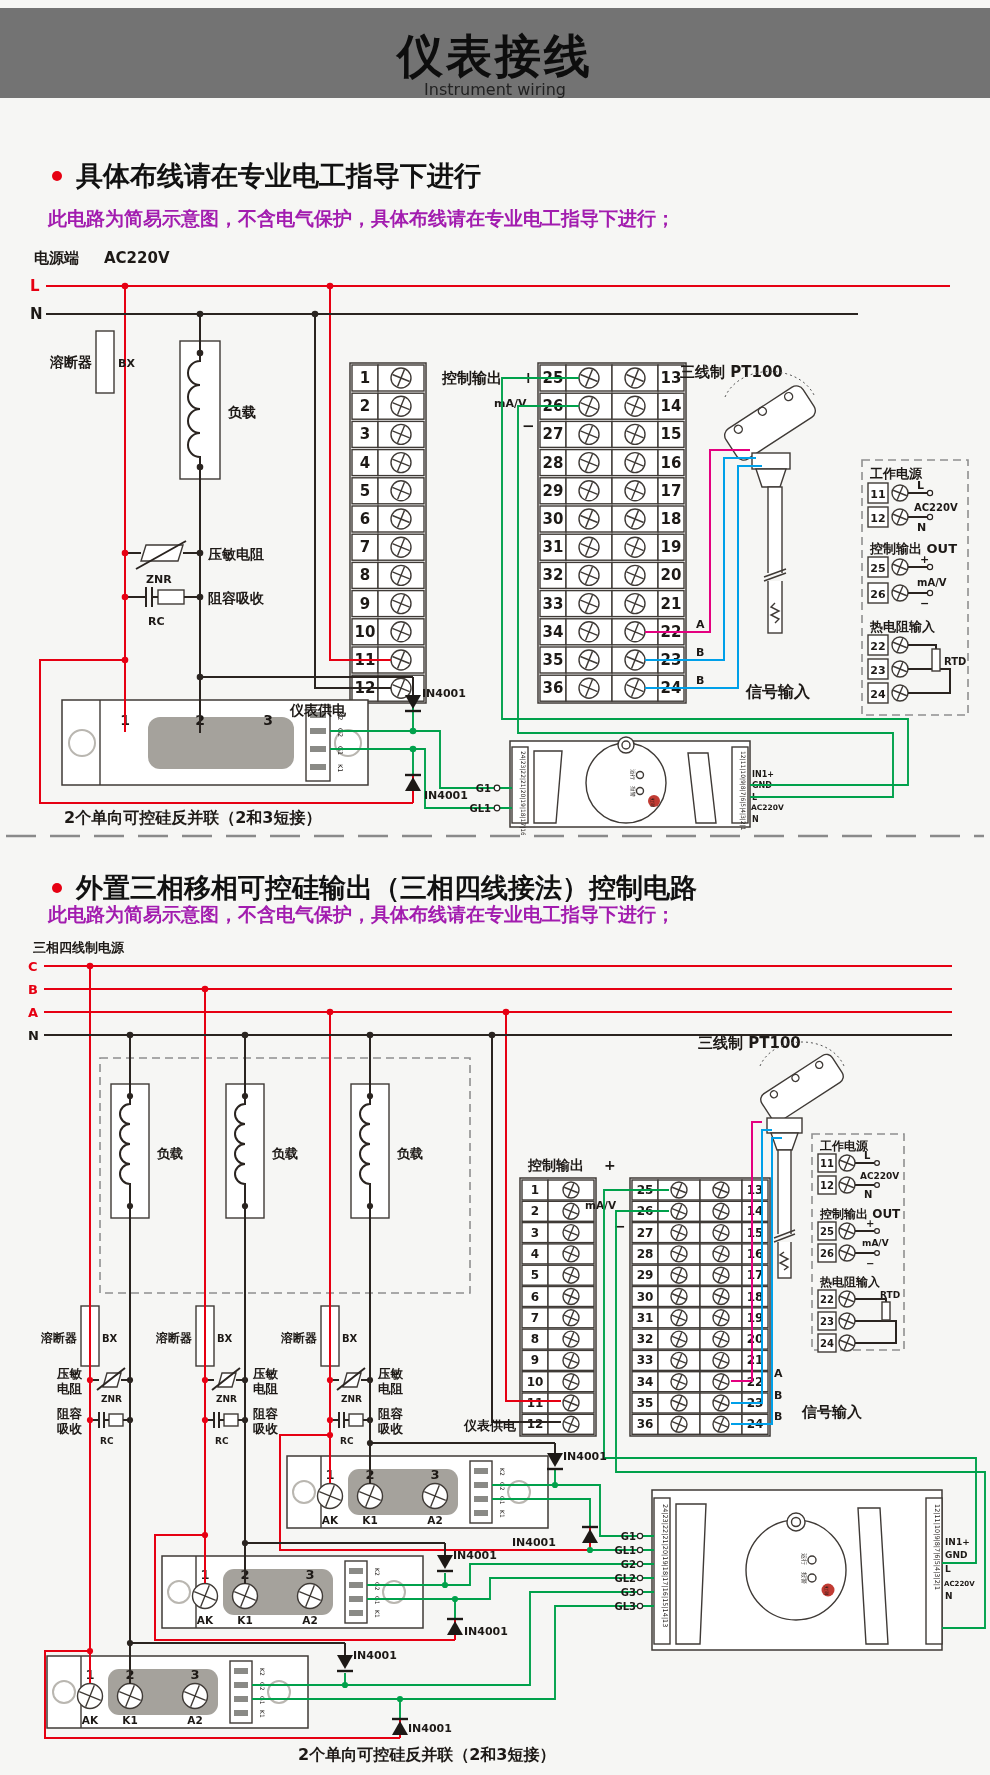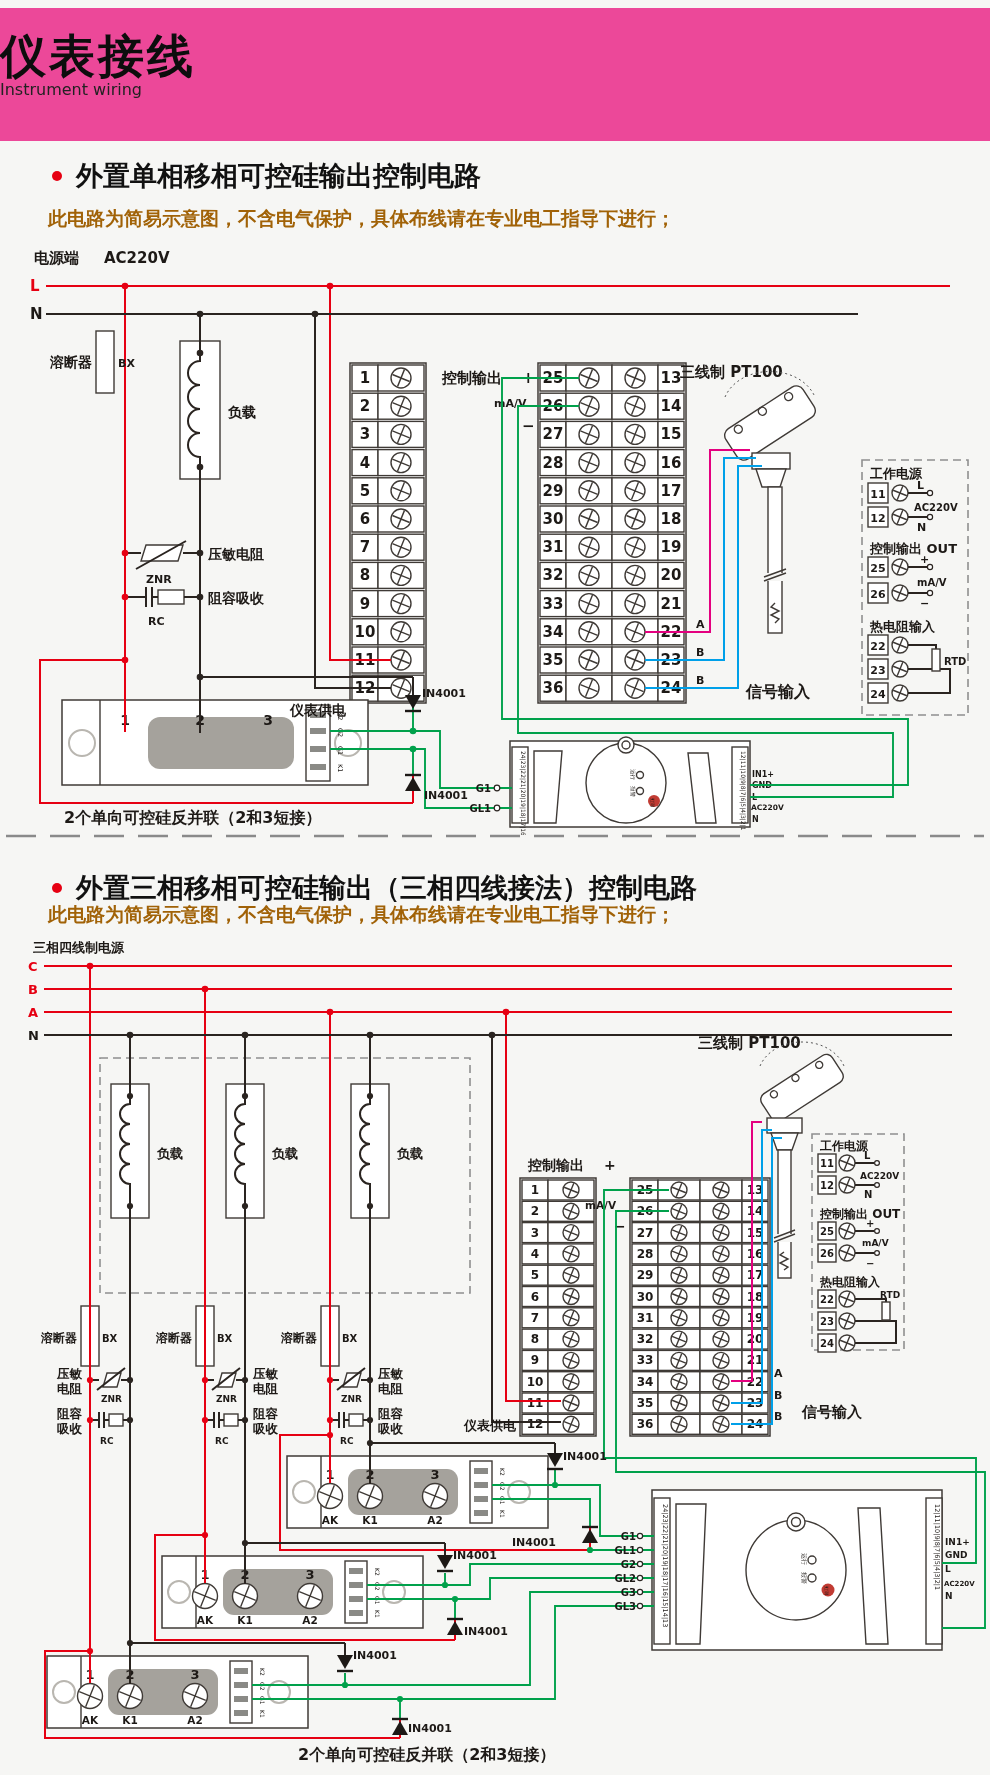--- a/index.html
+++ b/index.html
@@ -1,24 +1,24 @@
 <!DOCTYPE html>
 <html><head>
 <meta charset="utf-8">
 <style>
   html,body{margin:0;padding:0;background:#e9e9e9;}
   .page{position:relative;width:990px;height:1775px;background:#f6f6f4;overflow:hidden;
         font-family:"DejaVu Sans","Liberation Sans",sans-serif;color:#1d1916;}
-  .band{position:absolute;top:8px;left:0;width:990px;height:133px;background:#ec4899;}
+  .band{position:absolute;top:8px;left:0;width:990px;height:90px;background:#737373;text-align:center;}
   .title{font-size:46px;font-weight:700;letter-spacing:3px;margin-top:18px;color:#0d0d0d;}
   .subtitle{font-size:16px;margin-top:-8px;color:#222;}
   .shead{position:absolute;left:52px;display:flex;align-items:center;gap:14px;}
   .shead .dot{width:10px;height:10px;border-radius:50%;background:#e60012;flex:0 0 auto;}
   .shead .txt{font-size:27px;font-weight:700;color:#111;}
-  .note{position:absolute;left:48px;font-size:19px;font-weight:700;color:#a16207;}
+  .note{position:absolute;left:48px;font-size:19px;font-weight:700;color:#a21caf;}
   svg{position:absolute;left:0;}
   svg text{font-family:"DejaVu Sans","Liberation Sans",sans-serif;fill:#1d1916;}
   .b{font-weight:700;}
   .red{fill:#e60012;}
   .wr{stroke:#e60012;stroke-width:2;fill:none;}
   .wk{stroke:#2a2420;stroke-width:2;fill:none;}
   .wg{stroke:#00a14b;stroke-width:1.9;fill:none;}
   .wp{stroke:#e4007f;stroke-width:2;fill:none;}
   .wb{stroke:#00a0e9;stroke-width:2;fill:none;}
   .cp{fill:#ffffff;stroke:#3f3a36;stroke-width:1.4;}
@@ -36,21 +36,21 @@
 
 <div class="page">
 
   <div class="band">
     <div class="title">仪表接线</div>
     <div class="subtitle">Instrument wiring</div>
   </div>
 
   <div class="shead" style="top:158px;">
     <span class="dot"></span>
-    <span class="txt">外置单相移相可控硅输出控制电路</span>
+    <span class="txt">具体布线请在专业电工指导下进行</span>
   </div>
   <div class="note" style="top:206px;">此电路为简易示意图，不含电气保护，具体布线请在专业电工指导下进行；</div>
 
   <svg style="top:245px;" width="990" height="590" viewBox="0 0 990 590">
     <defs>
       <g id="sc10">
           <circle r="10" class="cp"></circle>
           <path class="no" d="M-9.3 0H9.3M0 -9.3V9.3" transform="rotate(22)"></path>
         </g>
       <g id="sc8">

